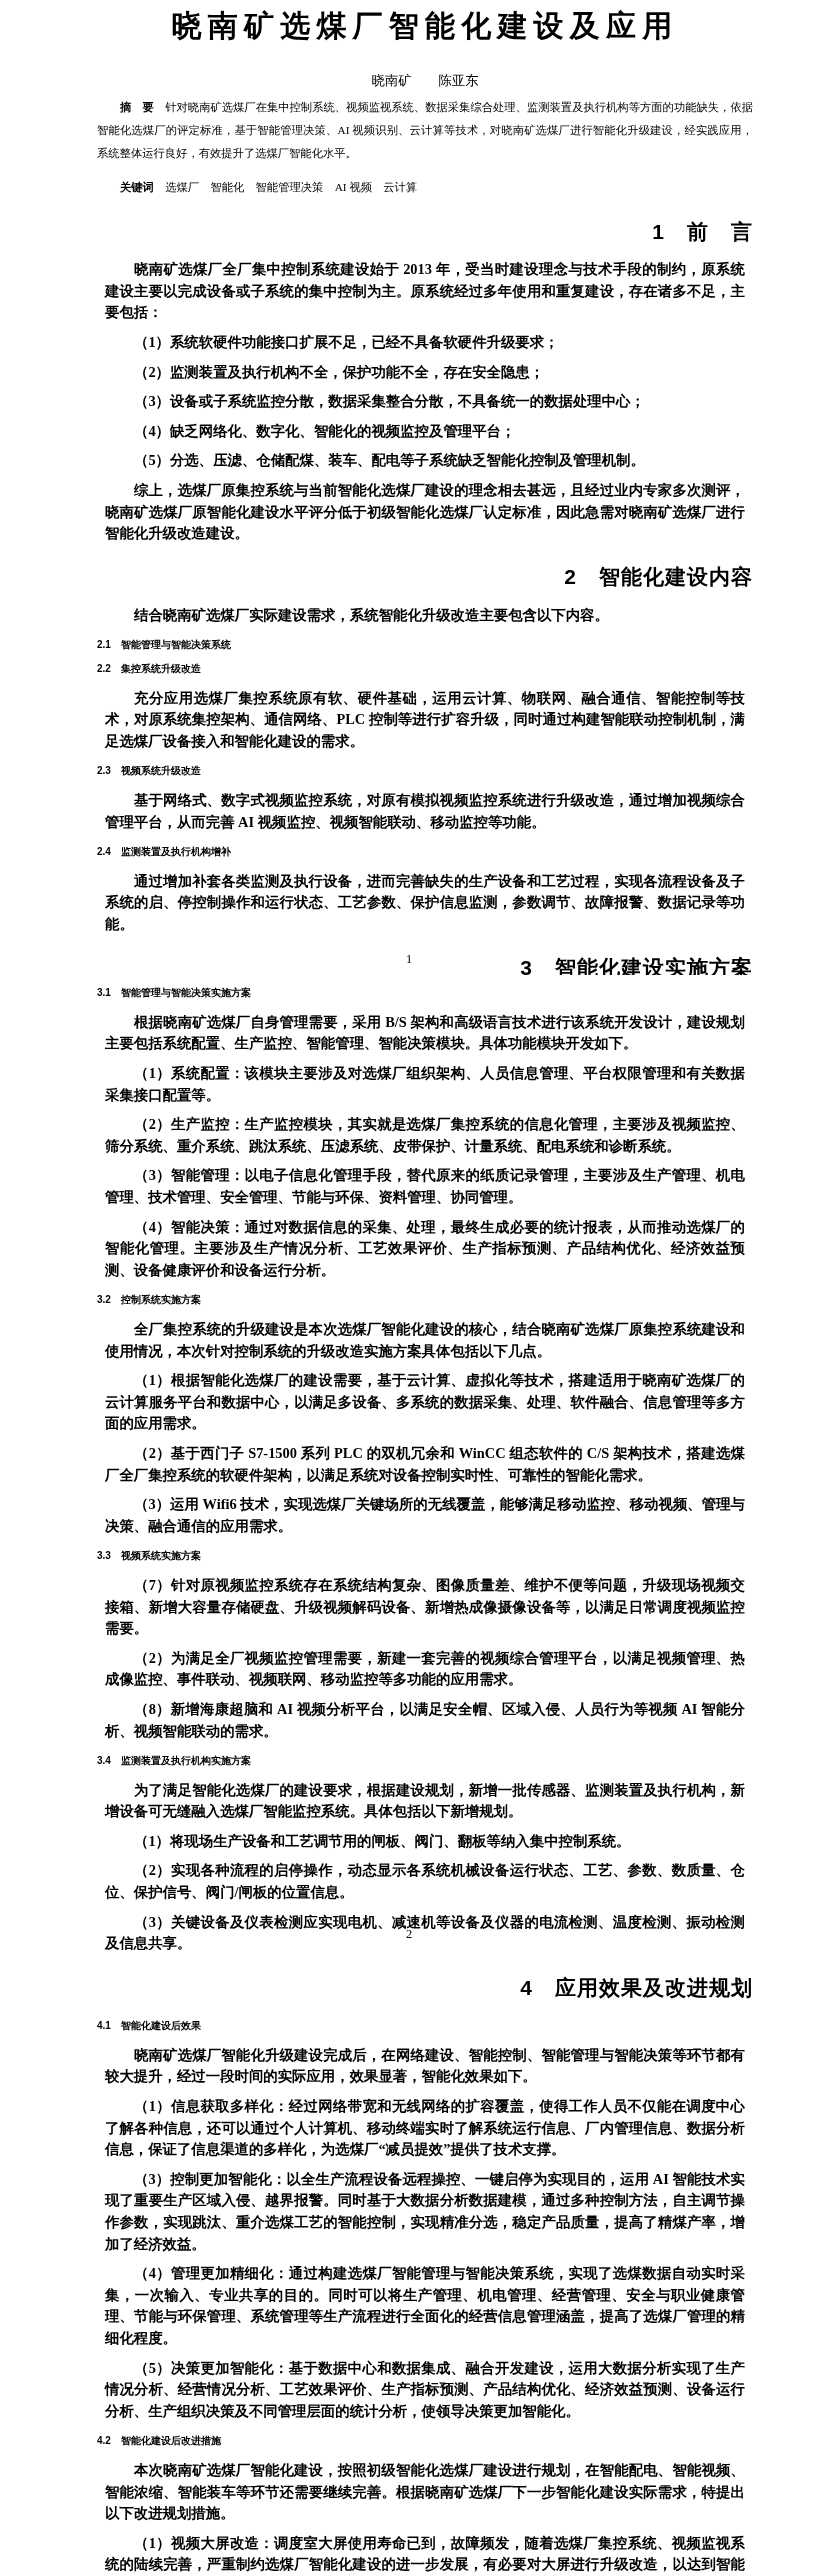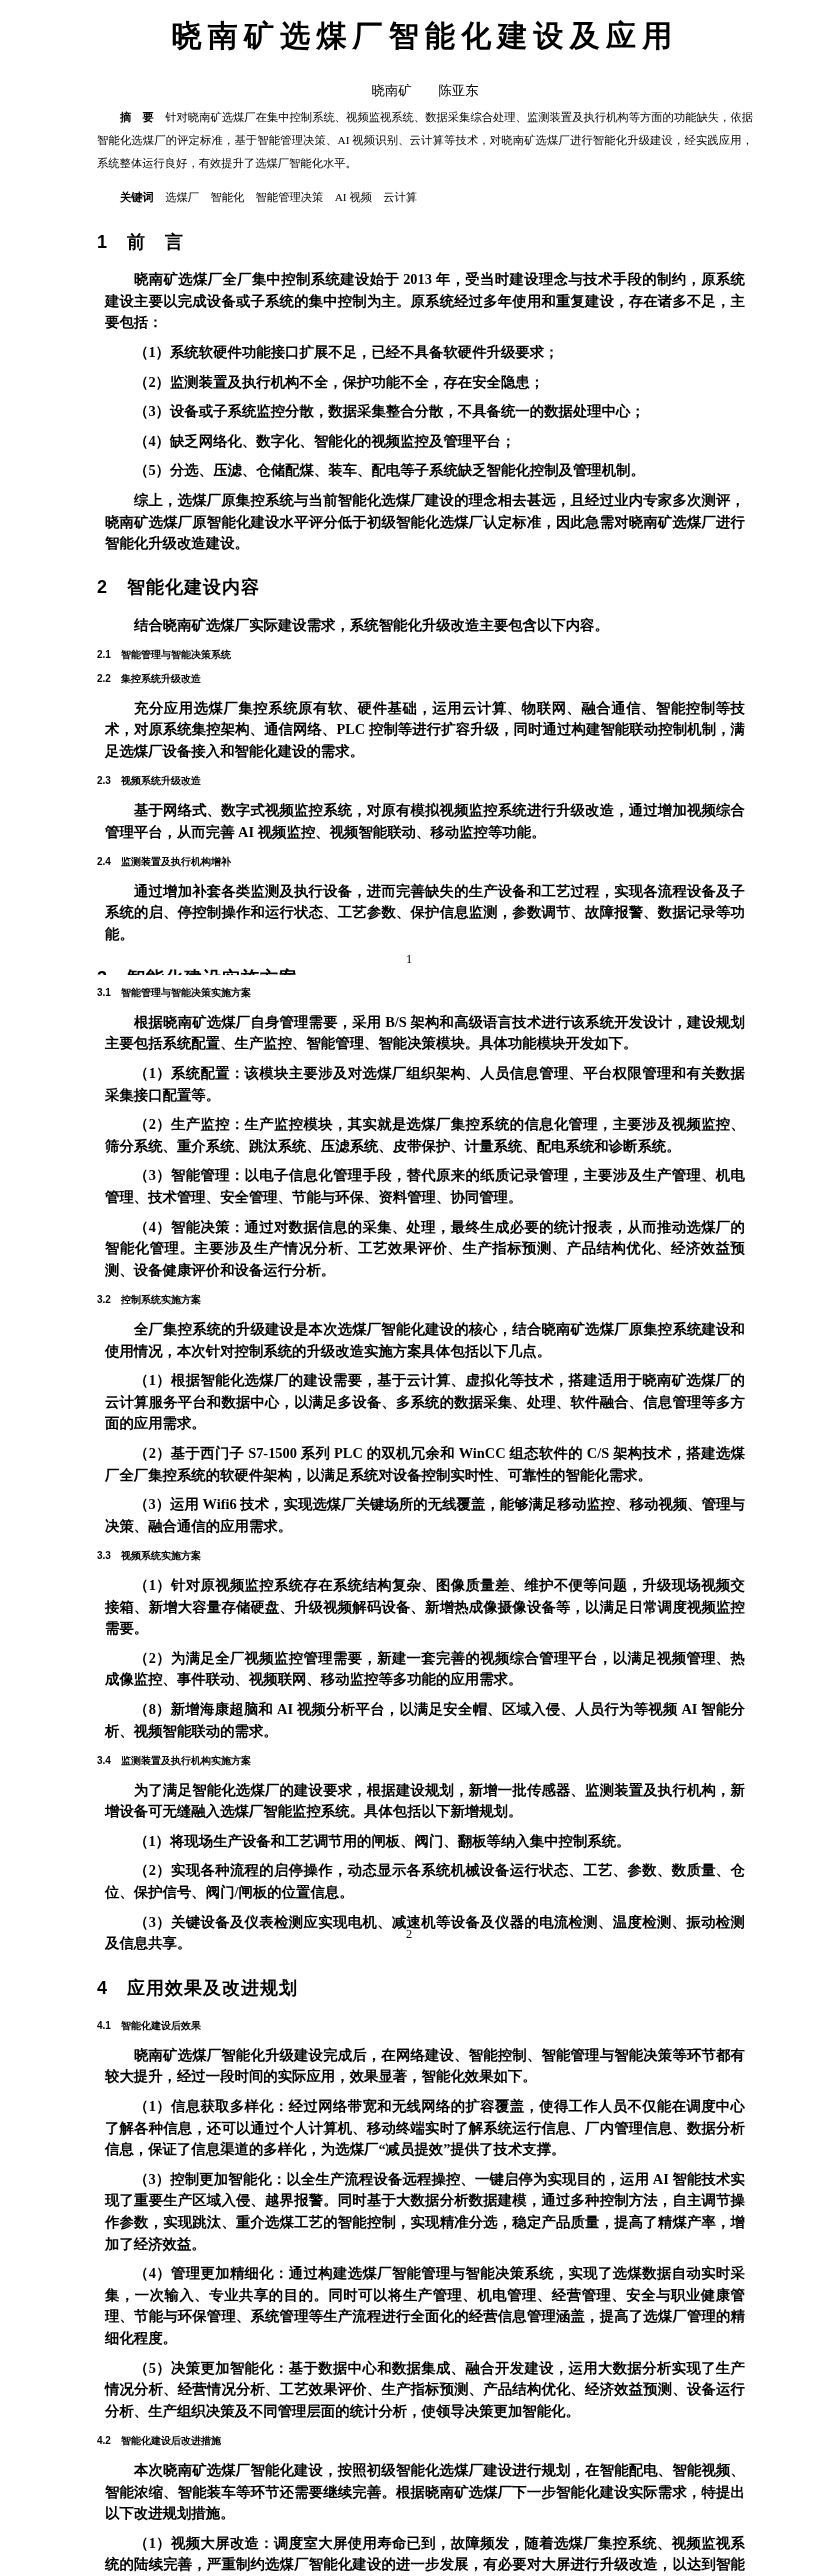--- a/index.html
+++ b/index.html
@@ -25,21 +25,21 @@
     overflow: hidden;
     background: #ffffff;
   }
   .title {
     text-align: center;
     font-family: "Liberation Sans", "DejaVu Sans", sans-serif;
     font-weight: 800;
     font-size: 30px;
     line-height: 41px;
     letter-spacing: 6.2px;
-    margin-top: 10px;
+    margin-top: 0;
     white-space: nowrap;
   }
   .authors {
     text-align: center;
     font-size: 13.4px;
     line-height: 19.6px;
     margin-top: 25px;
   }
   .abs {
     font-size: 11.3px;
@@ -54,24 +54,25 @@
     text-indent: 23px;
   }
   .abs .lead, .kw .lead {
     font-weight: 700;
     font-family: "Liberation Sans", "DejaVu Sans", sans-serif;
   }
   .blk { margin: 8px; font-weight: bold; }
   .h1 {
     font-family: "Liberation Sans", "DejaVu Sans", sans-serif;
     font-weight: 600;
-    font-size: 18px;
+    font-size: 21px;
     line-height: 24px;
     margin: 20.6px 0 15.5px 0;
     letter-spacing: 1px;
+    text-align: right;
   }
   .h2 {
     font-family: "Liberation Sans", "DejaVu Sans", sans-serif;
     font-weight: 700;
     font-size: 10px;
     line-height: 21.6px;
     margin: 2.1px 0 1px 0;
   }
   .p, .pc, .bio {
     font-size: 14.4px;
@@ -129,21 +130,21 @@
         <div class="blk p">（1）系统配置：该模块主要涉及对选煤厂组织架构、人员信息管理、平台权限管理和有关数据采集接口配置等。</div>
         <div class="blk p">（2）生产监控：生产监控模块，其实就是选煤厂集控系统的信息化管理，主要涉及视频监控、筛分系统、重介系统、跳汰系统、压滤系统、皮带保护、计量系统、配电系统和诊断系统。</div>
         <div class="blk p">（3）智能管理：以电子信息化管理手段，替代原来的纸质记录管理，主要涉及生产管理、机电管理、技术管理、安全管理、节能与环保、资料管理、协同管理。</div>
         <div class="blk p">（4）智能决策：通过对数据信息的采集、处理，最终生成必要的统计报表，从而推动选煤厂的智能化管理。主要涉及生产情况分析、工艺效果评价、生产指标预测、产品结构优化、经济效益预测、设备健康评价和设备运行分析。</div>
         <div class="blk h2">3.2　控制系统实施方案</div>
         <div class="blk p">全厂集控系统的升级建设是本次选煤厂智能化建设的核心，结合晓南矿选煤厂原集控系统建设和使用情况，本次针对控制系统的升级改造实施方案具体包括以下几点。</div>
         <div class="blk p">（1）根据智能化选煤厂的建设需要，基于云计算、虚拟化等技术，搭建适用于晓南矿选煤厂的云计算服务平台和数据中心，以满足多设备、多系统的数据采集、处理、软件融合、信息管理等多方面的应用需求。</div>
         <div class="blk p">（2）基于西门子 S7-1500 系列 PLC 的双机冗余和 WinCC 组态软件的 C/S 架构技术，搭建选煤厂全厂集控系统的软硬件架构，以满足系统对设备控制实时性、可靠性的智能化需求。</div>
         <div class="blk p">（3）运用 Wifi6 技术，实现选煤厂关键场所的无线覆盖，能够满足移动监控、移动视频、管理与决策、融合通信的应用需求。</div>
         <div class="blk h2">3.3　视频系统实施方案</div>
-        <div class="blk p">（1）针对原视频监控系统存在系统结构复杂、图像质量差、维护不便等问题，升级现场视频交接箱、新增大容量存储硬盘、升级视频解码设备、新增热成像摄像设备等，以满足日常调度视频监控需要。</div>
+        <div class="blk p">（7）针对原视频监控系统存在系统结构复杂、图像质量差、维护不便等问题，升级现场视频交接箱、新增大容量存储硬盘、升级视频解码设备、新增热成像摄像设备等，以满足日常调度视频监控需要。</div>
         <div class="blk p">（2）为满足全厂视频监控管理需要，新建一套完善的视频综合管理平台，以满足视频管理、热成像监控、事件联动、视频联网、移动监控等多功能的应用需求。</div>
         <div class="blk p">（8）新增海康超脑和 AI 视频分析平台，以满足安全帽、区域入侵、人员行为等视频 AI 智能分析、视频智能联动的需求。</div>
         <div class="blk h2">3.4　监测装置及执行机构实施方案</div>
         <div class="blk p">为了满足智能化选煤厂的建设要求，根据建设规划，新增一批传感器、监测装置及执行机构，新增设备可无缝融入选煤厂智能监控系统。具体包括以下新增规划。</div>
         <div class="blk p">（1）将现场生产设备和工艺调节用的闸板、阀门、翻板等纳入集中控制系统。</div>
         <div class="blk p">（2）实现各种流程的启停操作，动态显示各系统机械设备运行状态、工艺、参数、数质量、仓位、保护信号、阀门/闸板的位置信息。</div>
         <div class="blk p">（3）关键设备及仪表检测应实现电机、减速机等设备及仪器的电流检测、温度检测、振动检测及信息共享。</div>
         <div class="blk p">（4）刮板机设置断链、拉偏等故障检测；关键脱水脱介设备设置筛下水、离心液异常检测等功能。</div>
       </div>
     <div class="page-number">2</div>

